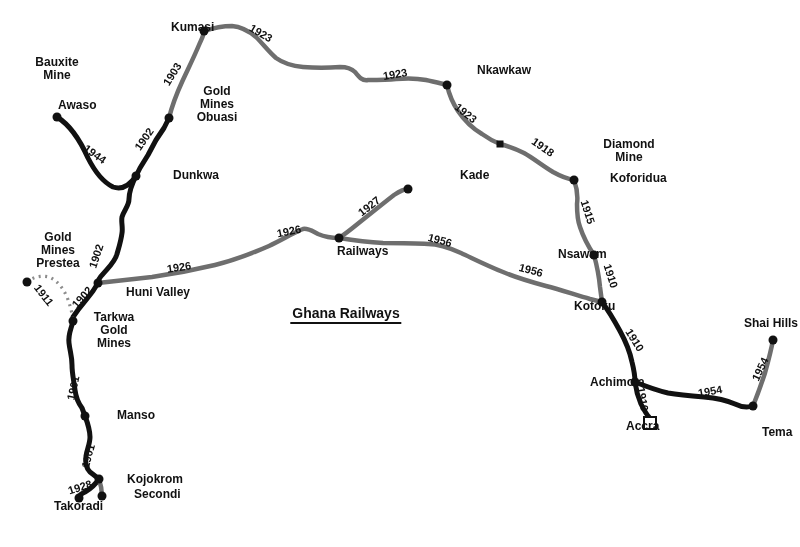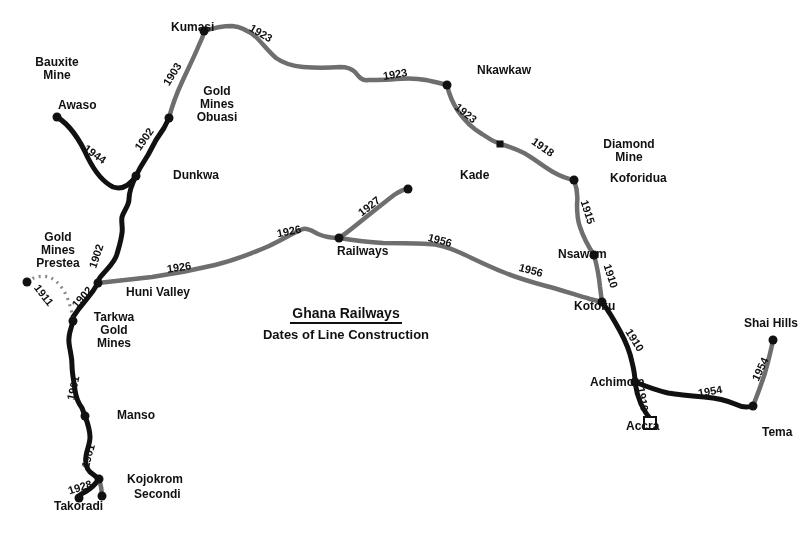--- a/index.html
+++ b/index.html
@@ -127,16 +127,15 @@
   <div class="dt" style="left:96px;top:256px;transform:translate(-50%,-50%) rotate(-72deg);">1902</div>
   <div class="dt" style="left:82px;top:297px;transform:translate(-50%,-50%) rotate(-48deg);">1902</div>
   <div class="dt" style="left:73px;top:388px;transform:translate(-50%,-50%) rotate(-78deg);">1901</div>
   <div class="dt" style="left:88px;top:456px;transform:translate(-50%,-50%) rotate(-75deg);">1901</div>
   <div class="dt" style="left:80px;top:487px;transform:translate(-50%,-50%) rotate(-18deg);">1928</div>
   <div class="dt" style="left:710px;top:391px;transform:translate(-50%,-50%) rotate(-10deg);">1954</div>
   <div class="dt" style="left:760px;top:369px;transform:translate(-50%,-50%) rotate(-65deg);">1954</div>
 
   <div id="title-block">
     <span id="title-main">Ghana Railways</span>
-    <div id="title-sub">Dates of Line Construction</div>
   </div>
 
 </div>
 
 </body></html>

